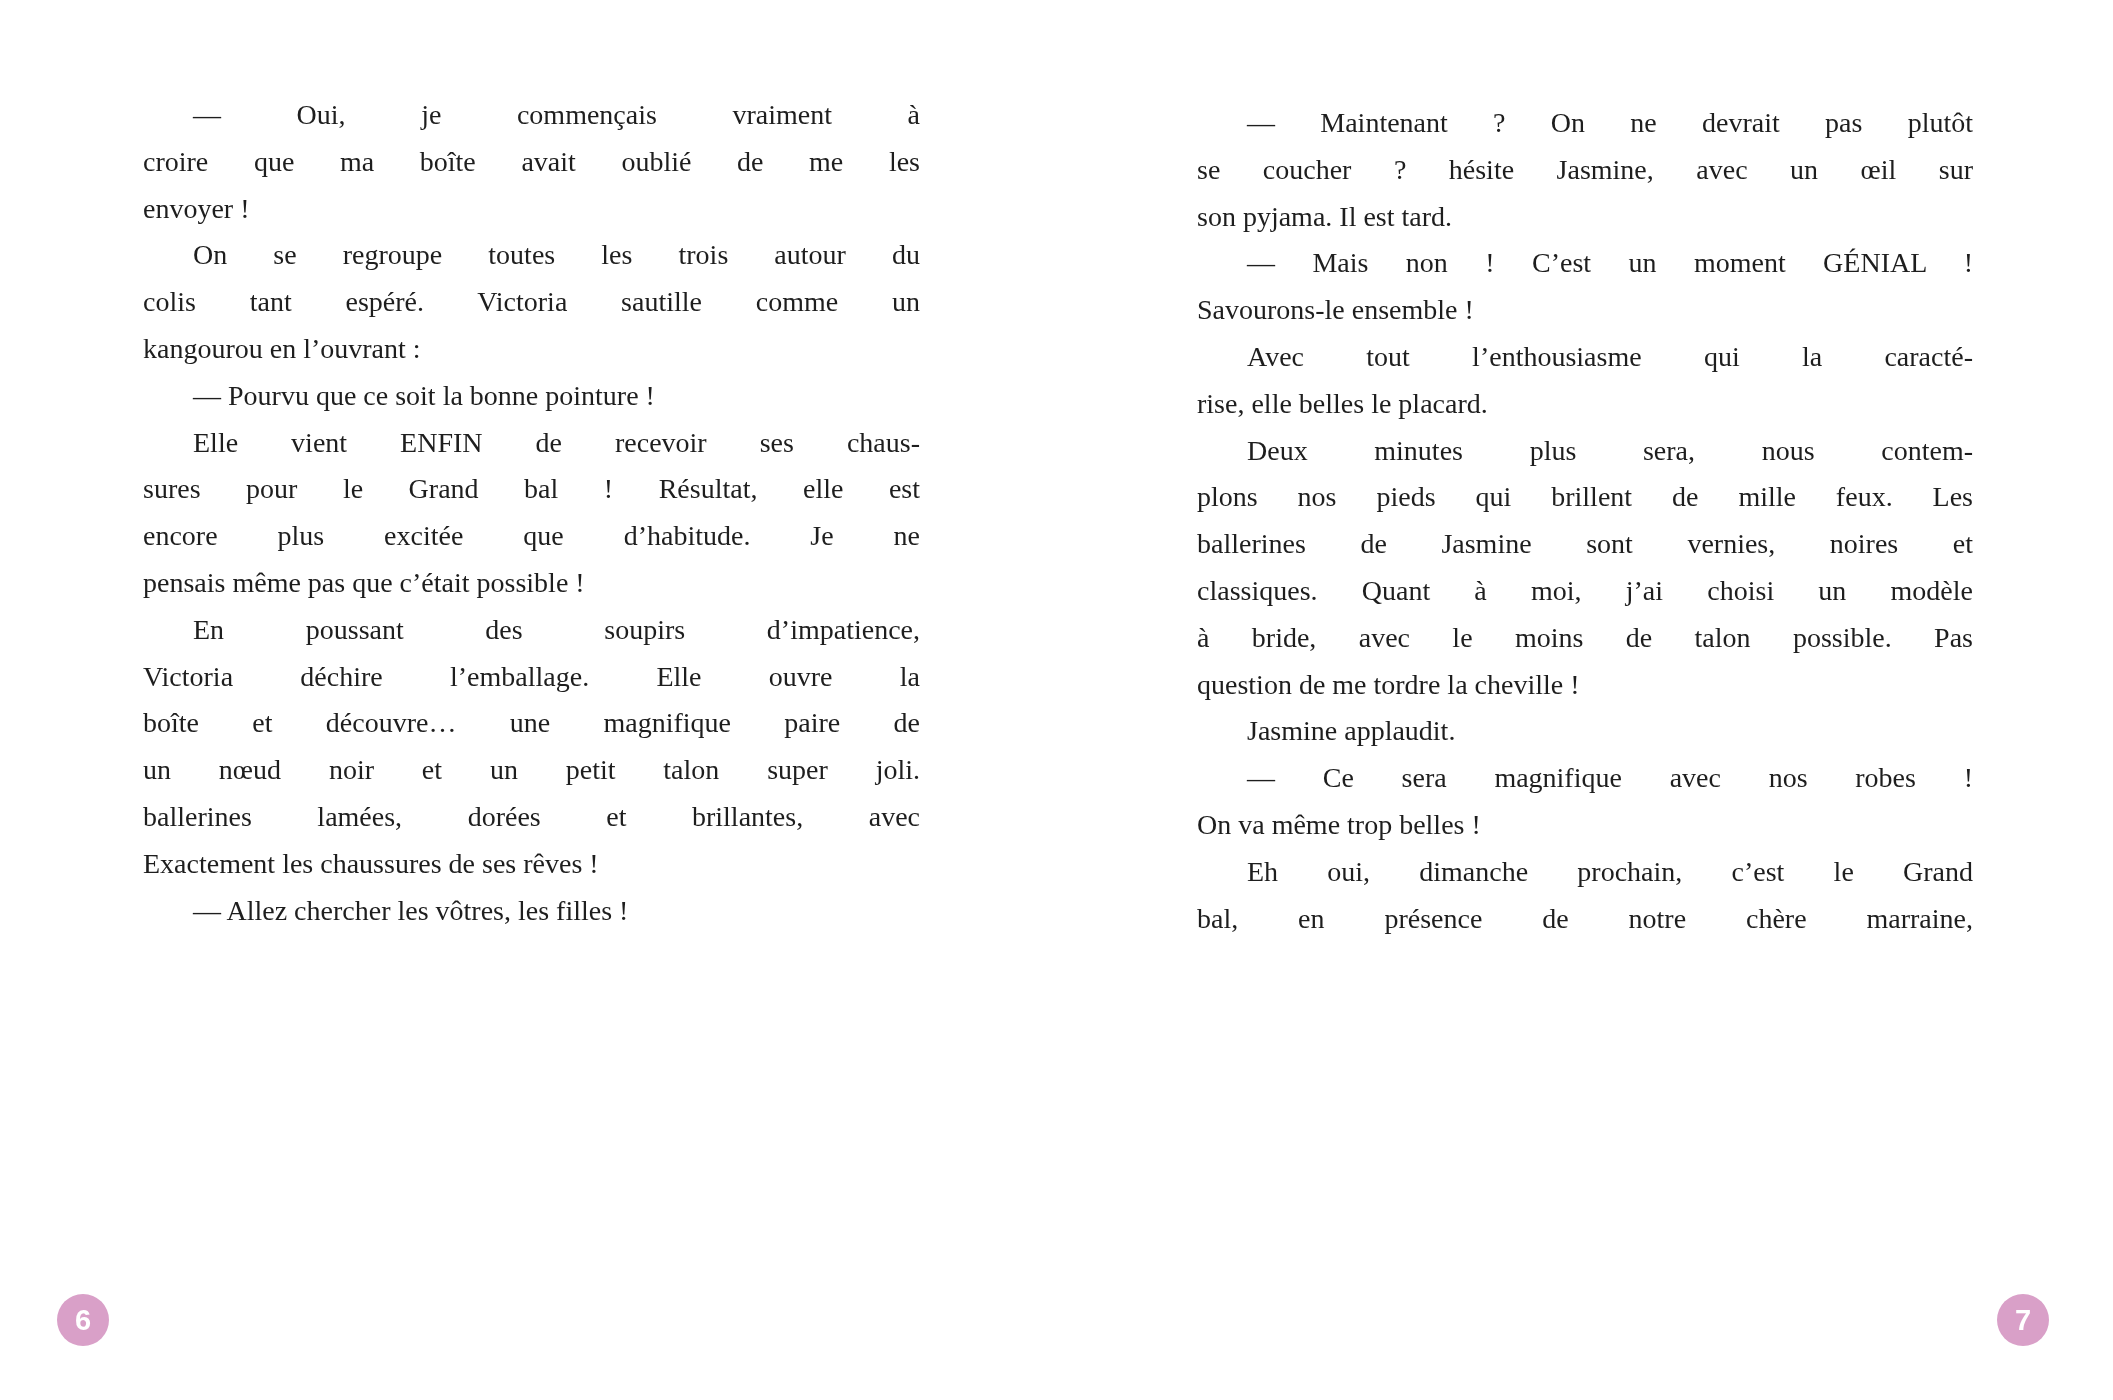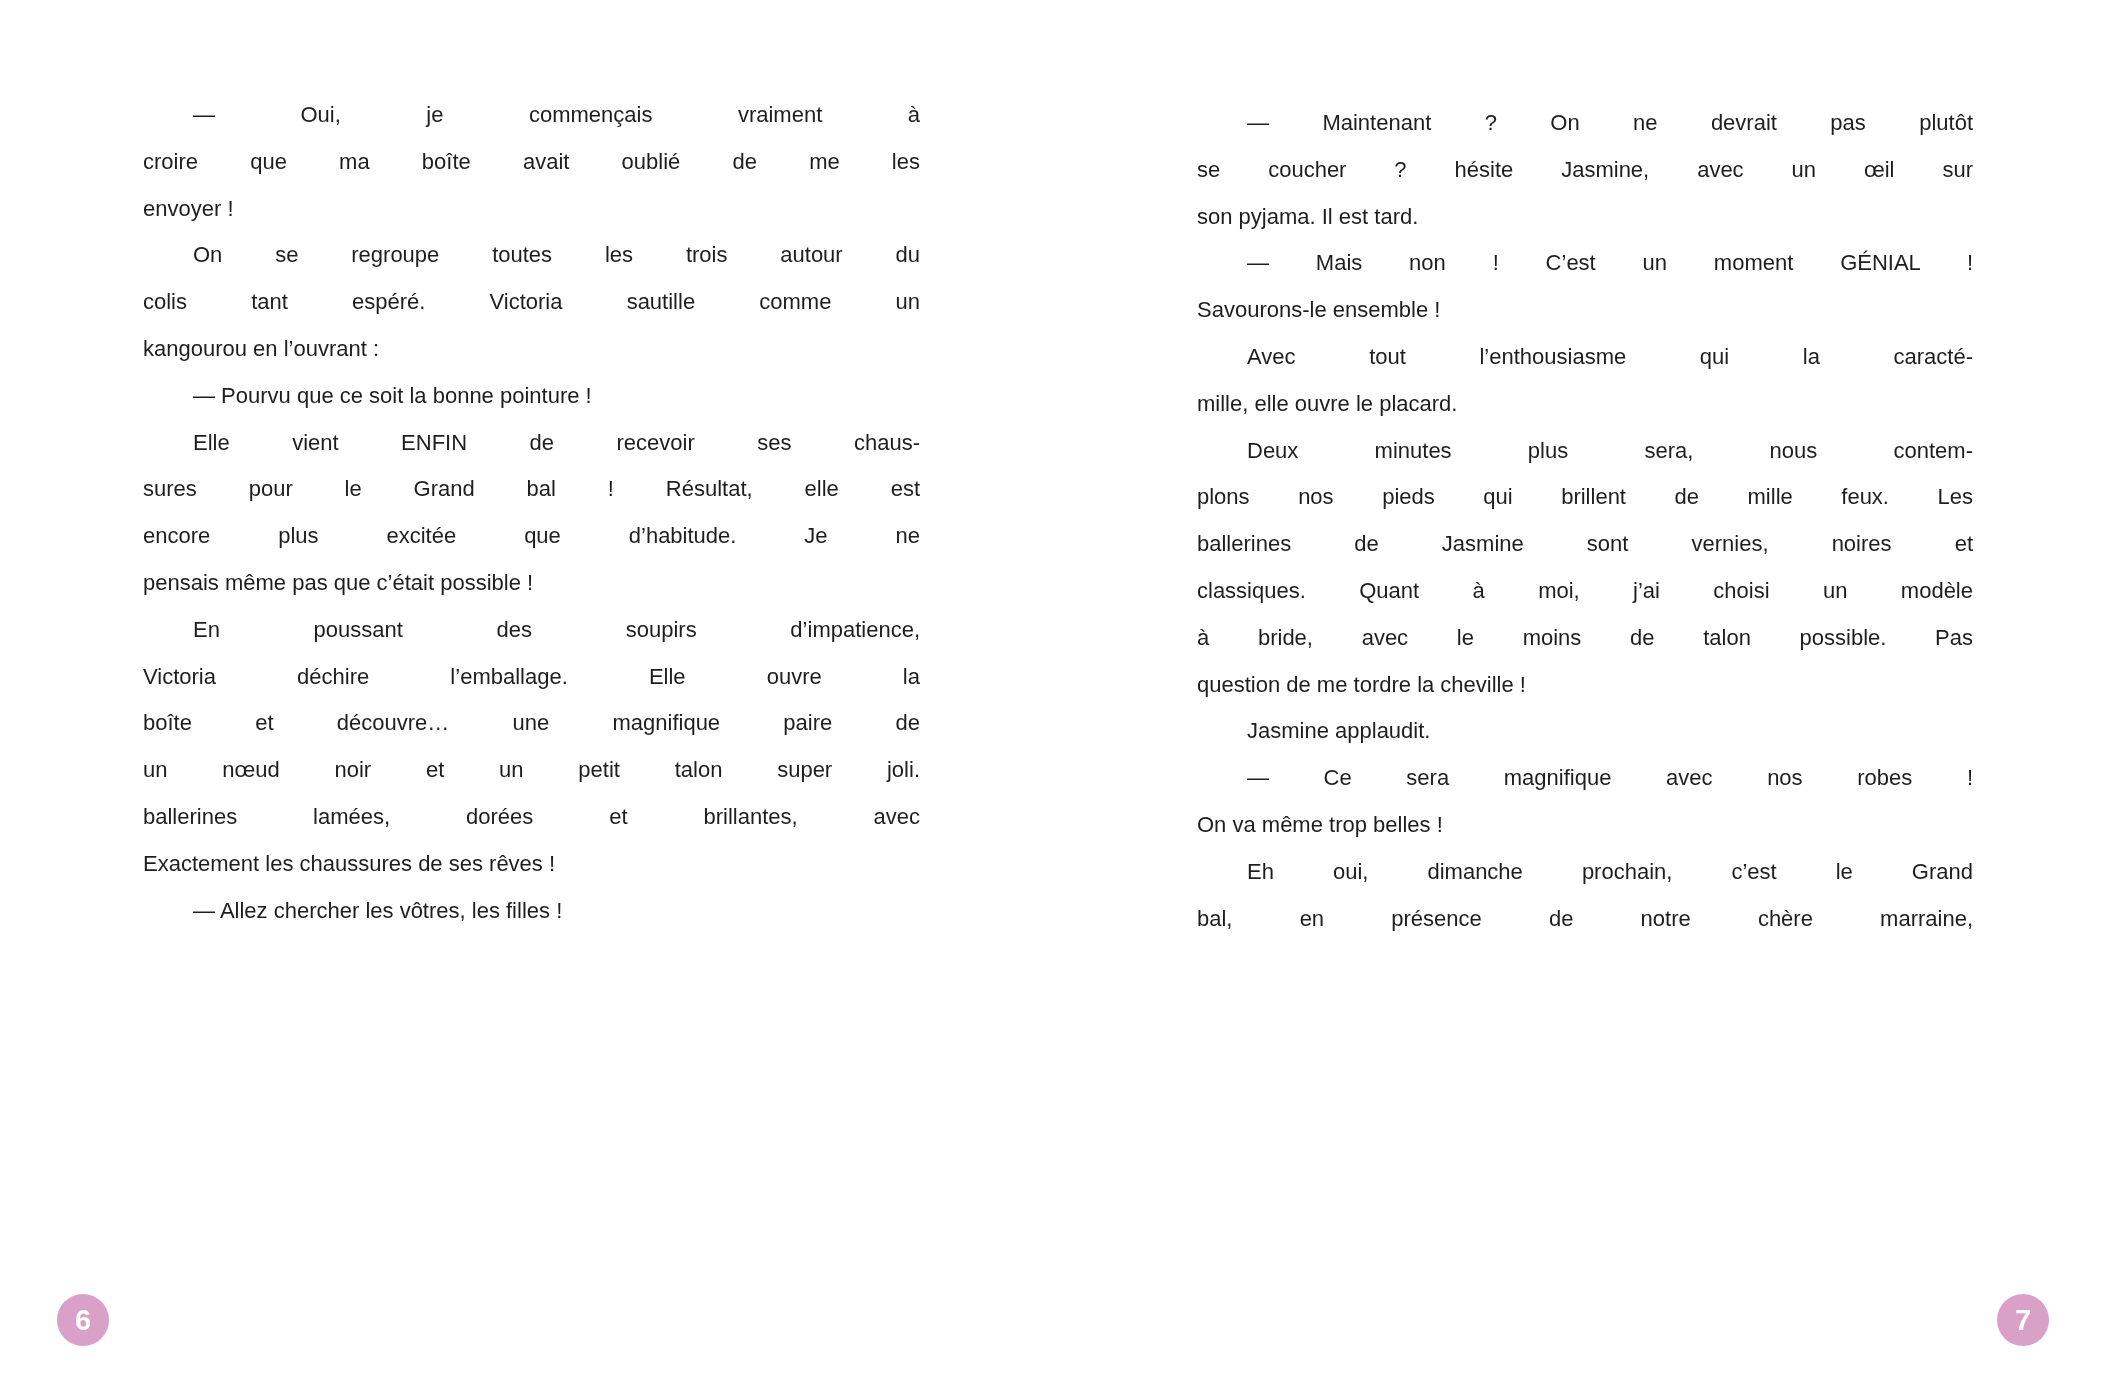--- a/index.html
+++ b/index.html
@@ -16,23 +16,23 @@
   }
   .spread {
     position: relative;
     width: 2113px; height: 1400px;
     background: var(--paper);
   }
   .text-col {
     position: absolute;
     top: 92px;
     color: var(--ink);
-    font-size: 22px;
+    font-size: 28px;
     line-height: 46.8px;
-    font-family: Liberation Sans, sans-serif;
+    font-family: Liberation Serif, serif;
   }
   .text-col.left  { left: 143px;  width: 777px; }
   .text-col.right { left: 1197px; width: 776px; margin-top: 8px; }
   .line {
     width: 100%;
     text-align: left;
     white-space: normal;
   }
   .line.just {
     text-align: justify;
@@ -81,21 +81,21 @@
       <div class="line indent">— Allez chercher les vôtres, les filles !</div>
     </div>
 
   <div class="text-col right">
       <div class="line indent just">— Maintenant ? On ne devrait pas plutôt</div>
       <div class="line just">se coucher ? hésite Jasmine, avec un œil sur</div>
       <div class="line">son pyjama. Il est tard.</div>
       <div class="line indent just">— Mais non ! C’est un moment GÉNIAL !</div>
       <div class="line">Savourons-le ensemble !</div>
       <div class="line indent just">Avec tout l’enthousiasme qui la caracté-</div>
-      <div class="line">mille, elle ouvre le placard.</div>
+      <div class="line">rise, elle belles le placard.</div>
       <div class="line indent just">Deux minutes plus sera, nous contem-</div>
       <div class="line just">plons nos pieds qui brillent de mille feux. Les</div>
       <div class="line just">ballerines de Jasmine sont vernies, noires et</div>
       <div class="line just">classiques. Quant à moi, j’ai choisi un modèle</div>
       <div class="line just">à bride, avec le moins de talon possible. Pas</div>
       <div class="line">question de me tordre la cheville !</div>
       <div class="line indent">Jasmine applaudit.</div>
       <div class="line indent just">— Ce sera magnifique avec nos robes !</div>
       <div class="line">On va même trop belles !</div>
       <div class="line indent just">Eh oui, dimanche prochain, c’est le Grand</div>

